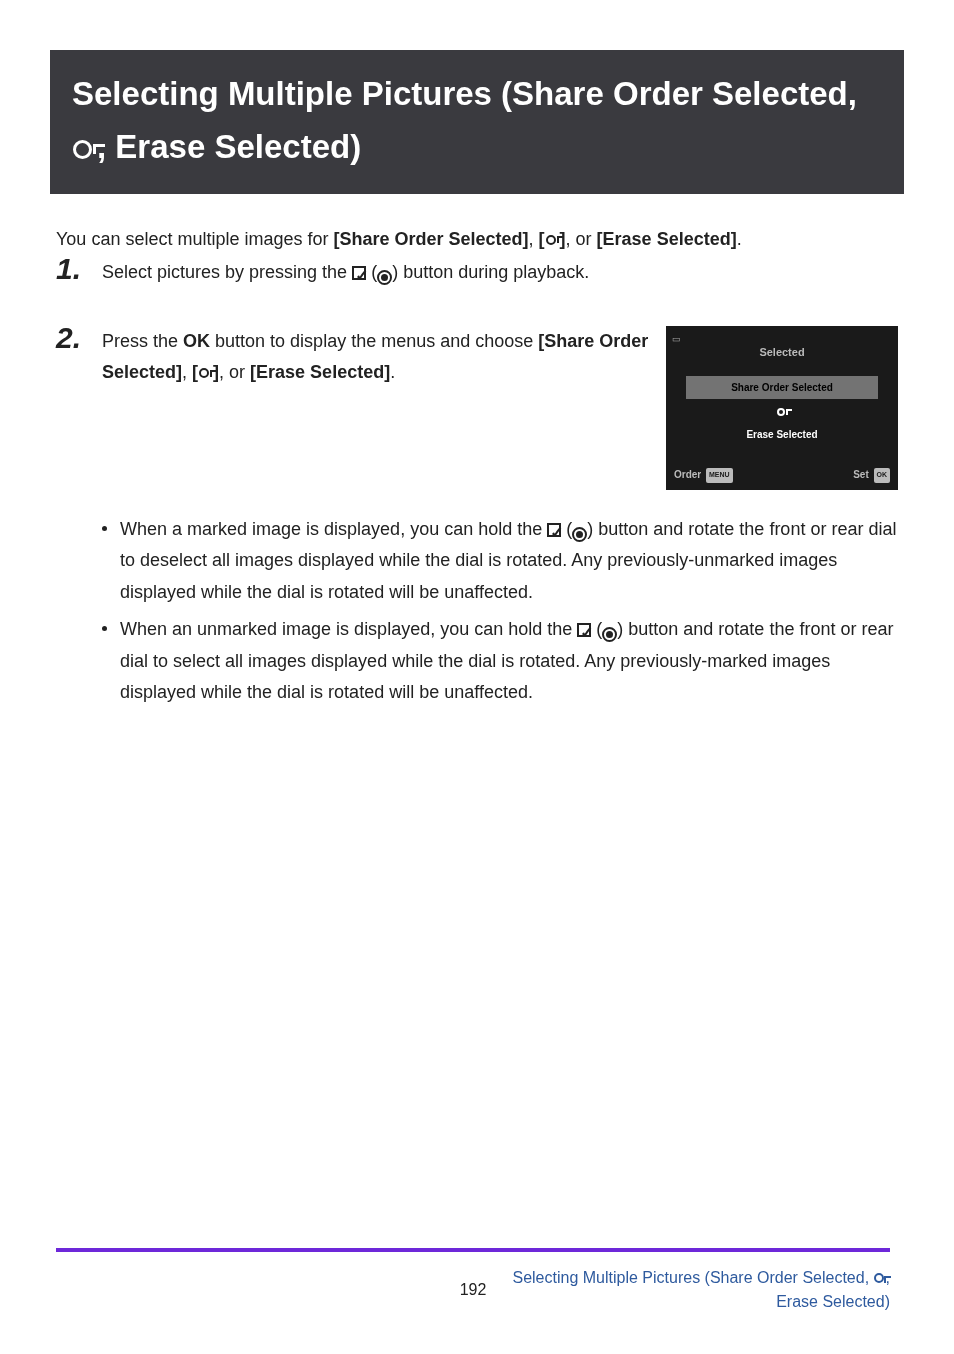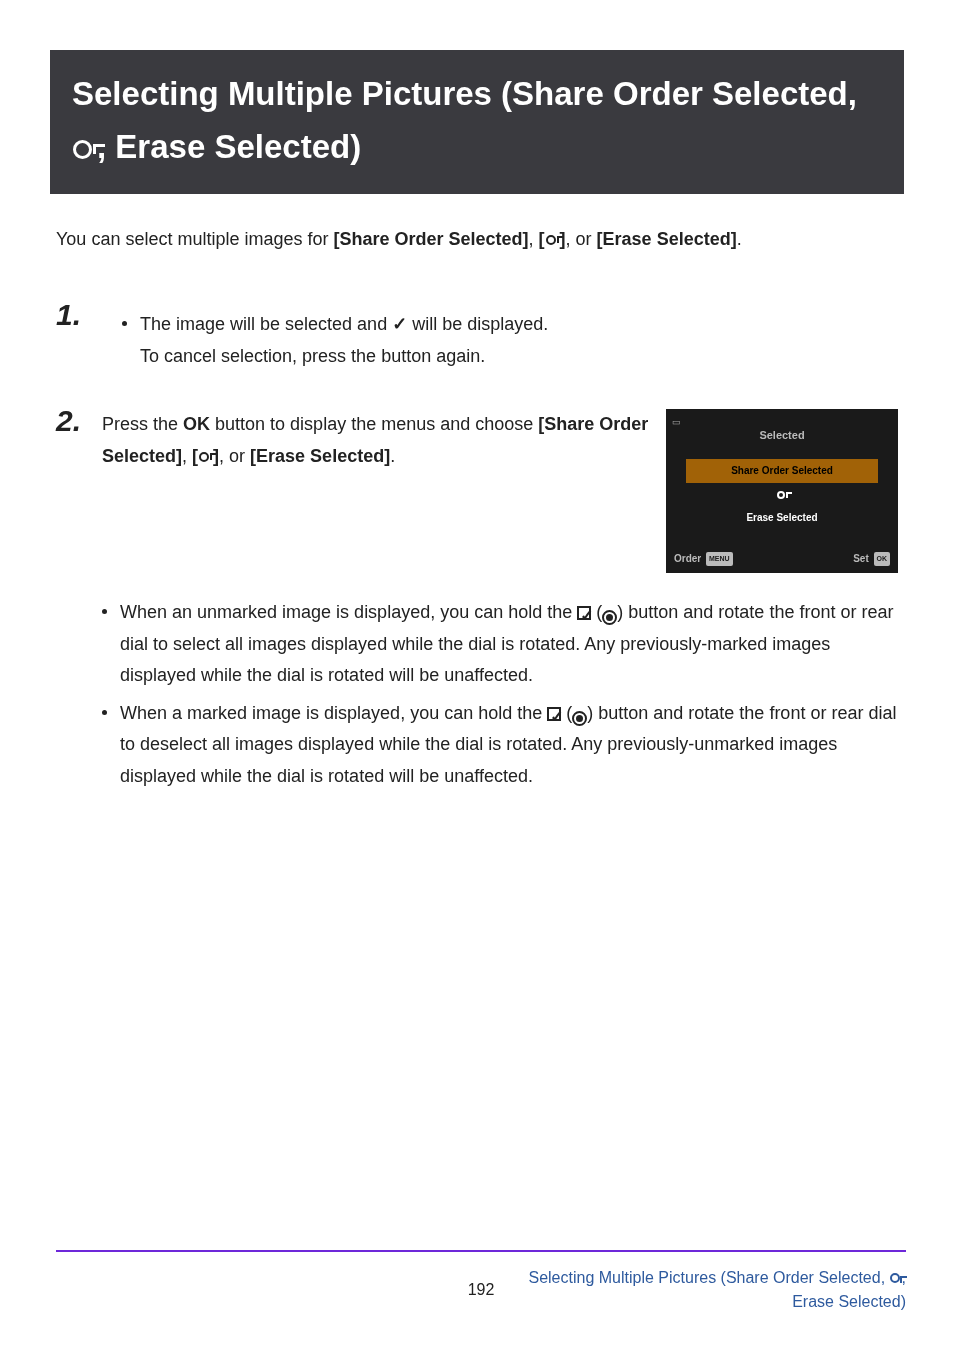--- a/index.html
+++ b/index.html
@@ -37,21 +37,20 @@
 }
 .banner h1 .protect-icon .pin::after {
   content: ""; position: absolute; top: 0; left: 0; width: 12px; height: 3px; background: #fff;
 }
 .content {
   padding: 30px 56px 0 56px;
 }
 .intro {
   font-size: 18px;
   line-height: 1.7;
-  margin-bottom: 46px;
 }
 .intro strong { font-weight: 700; }
 .intro .protect-icon .ring, .step-body .protect-icon .ring {
   width: 10px; height: 10px; border: 2px solid #222; border-radius: 50%; display: inline-block;
 }
 .intro .protect-icon .pin, .step-body .protect-icon .pin {
   width: 2px; height: 7px; background: #222; position: relative; display: inline-block;
 }
 .intro .protect-icon .pin::after, .step-body .protect-icon .pin::after {
   content: ""; position: absolute; top: 0; left: 0; width: 7px; height: 2px; background: #222;
@@ -126,21 +125,21 @@
   top: 50px;
   left: 20px; right: 20px;
 }
 .screenshot .menu-item {
   text-align: center;
   font-size: 10px;
   font-weight: 700;
   padding: 3px 0;
 }
 .screenshot .menu-item.hl {
-  background: #a16207;
+  background: #737373;
   color: #000;
 }
 .screenshot .menu-item .protect-icon .ring {
   width: 8px; height: 8px; border: 2px solid #fff; border-radius: 50%; display: inline-block;
 }
 .screenshot .menu-item .protect-icon .pin {
   width: 2px; height: 6px; background: #fff; position: relative; display: inline-block;
 }
 .screenshot .menu-item .protect-icon .pin::after {
   content: ""; position: absolute; top: 0; left: 0; width: 6px; height: 2px; background: #fff;
@@ -161,22 +160,22 @@
   color: #1a1a1a;
   font-size: 7px;
   padding: 1px 3px;
   border-radius: 2px;
   vertical-align: middle;
   margin-left: 2px;
 }
 .footer {
   position: absolute;
   bottom: 40px;
-  left: 56px; right: 48px;
-  border-top: 2px solid #6d28d9;
+  left: 56px; right: 64px;
+  border-top: 4px solid #6d28d9;
   padding-top: 14px;
   display: grid;
   grid-template-columns: 1fr auto 1fr;
   align-items: center;
   font-size: 16px;
 }
 .footer .pageno { text-align: center; }
 .footer .breadcrumb { text-align: right; color: #2e5a9e; line-height: 1.5; }
 .footer .breadcrumb .protect-icon .ring {
   width: 10px; height: 10px; border: 2px solid #2e5a9e; border-radius: 50%; display: inline-block;
@@ -220,25 +219,24 @@
   <p class="intro">
     <span>You can select multiple images for </span><strong>[Share Order Selected]</strong><span>, </span><strong><span>[</span><span class="protect-icon">
           <span class="ring"></span>
           <span class="pin"></span>
         </span><span>]</span></strong><span>, or </span><strong>[Erase Selected]</strong><span>.</span>
   </p>
 
   <div class="step">
     <div class="step-num">1.</div>
     <div class="step-body">
+      <div>
+        <span>Select pictures by pressing the </span><span class="check-square"></span><span> (</span><span class="record-dot"></span><span>) button during playback.</span>
+      </div>
       <ul class="sub">
-        <li>
-          <span>The image will be selected and </span><span class="check-mark">✓</span><span> will be displayed.</span><br>
-          <span>To cancel selection, press the button again.</span>
-        </li>
       </ul>
     </div>
   </div>
 
   <div class="step">
     <div class="step-num">2.</div>
     <div class="step-body">
       <div class="step-side">
         <div class="step-text">
           <span>Press the </span><strong>OK</strong><span> button to display the menus and choose </span><strong>[Share Order Selected]</strong><span>, </span><strong><span>[</span><span class="protect-icon">
@@ -258,24 +256,24 @@
             <div class="menu-item">Erase Selected</div>
           </div>
           <div class="bottom">
             <span><span>Order</span> <span class="tag">MENU</span></span>
             <span><span>Set</span> <span class="tag">OK</span></span>
           </div>
         </div>
       </div>
       <ul class="sub" style="padding-left:18px; margin-top:24px;">
         <li>
-          <span>When an unmarked image is displayed, you can hold the </span><span class="check-square"></span><span> (</span><span class="record-dot"></span><span>) button and rotate the front or rear dial to select all images displayed while the dial is rotated. Any previously-marked images displayed while the dial is rotated will be unaffected.</span>
+          <span>When a marked image is displayed, you can hold the </span><span class="check-square"></span><span> (</span><span class="record-dot"></span><span>) button and rotate the front or rear dial to deselect all images displayed while the dial is rotated. Any previously-unmarked images displayed while the dial is rotated will be unaffected.</span>
         </li>
         <li>
-          <span>When a marked image is displayed, you can hold the </span><span class="check-square"></span><span> (</span><span class="record-dot"></span><span>) button and rotate the front or rear dial to deselect all images displayed while the dial is rotated. Any previously-unmarked images displayed while the dial is rotated will be unaffected.</span>
+          <span>When an unmarked image is displayed, you can hold the </span><span class="check-square"></span><span> (</span><span class="record-dot"></span><span>) button and rotate the front or rear dial to select all images displayed while the dial is rotated. Any previously-marked images displayed while the dial is rotated will be unaffected.</span>
         </li>
       </ul>
     </div>
   </div>
 
 </div>
 
 <div class="footer">
   <div></div>
   <div class="pageno">192</div>

